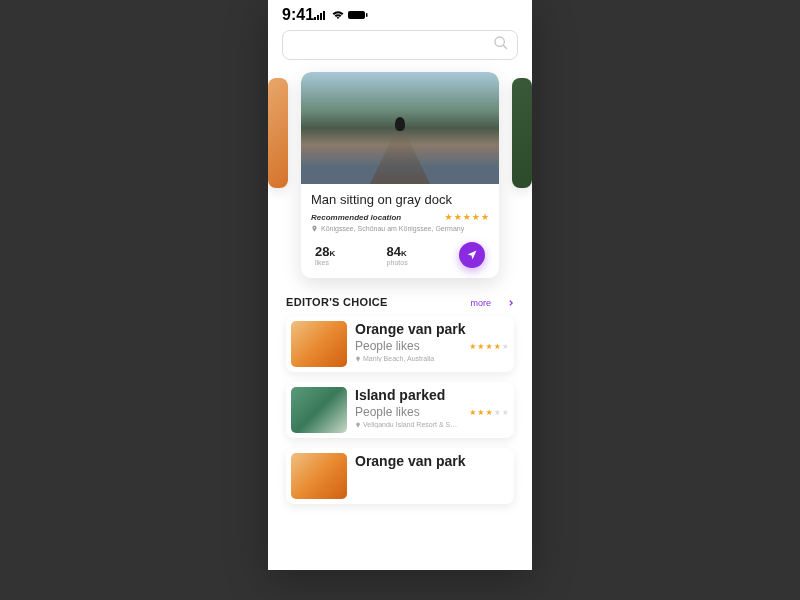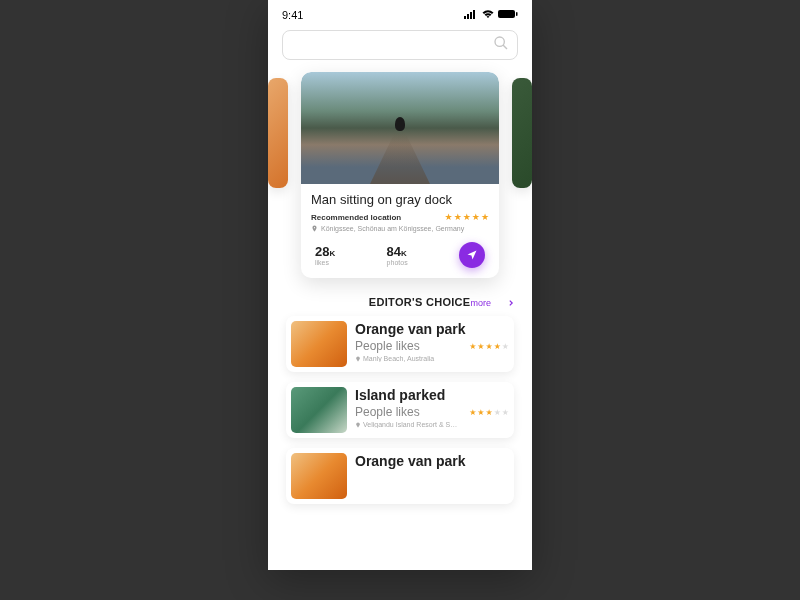--- a/index.html
+++ b/index.html
@@ -19,25 +19,25 @@
   background: #fff;
   border-radius: 0;
   box-shadow: 0 10px 40px rgba(0,0,0,0.3);
   position: relative;
   overflow: hidden;
   margin-top: 0;
 }
 .status-bar {
   height: 30px;
   display: flex;
-  justify-content: space-between;
+  justify-content: flex-start;
   align-items: center;
   padding: 0 14px;
-  font-size: 11px;
-  font-weight: 400;
+  font-size: 16px;
+  font-weight: 700;
 }
 .status-icons { display: flex; gap: 3px; align-items: center; }
 .signal-icon, .wifi-icon, .battery-icon { display: inline-block; }
 .signal-icon svg, .wifi-icon svg { width: 14px; height: 10px; }
 .battery-icon svg { width: 20px; height: 10px; }
 .search-wrap {
   padding: 0 14px 8px;
 }
 .search-bar {
   border: 1px solid #ddd;
@@ -116,20 +116,21 @@
 .rec-row {
   display: flex;
   justify-content: space-between;
   align-items: center;
   margin-top: 5px;
 }
 .rec-label {
   font-size: 8px;
   font-weight: 600;
   color: #333;
+  font-style: italic;
 }
 .stars { display: flex; gap: 1px; }
 .star { color: #f5a623; font-size: 9px; }
 .star.empty { color: #ddd; }
 .loc-row {
   display: flex;
   align-items: center;
   gap: 3px;
   margin-top: 3px;
   font-size: 7px;
@@ -156,21 +157,21 @@
   align-items: center;
   justify-content: center;
   box-shadow: 0 3px 10px rgba(138,43,226,0.4);
 }
 .nav-btn svg { width: 12px; height: 12px; fill: #fff; }
 .section {
   padding: 6px 18px 0;
 }
 .section-head {
   display: flex;
-  justify-content: flex-end;
+  justify-content: space-between;
   align-items: baseline;
 }
 .section-title {
   font-size: 11px;
   font-weight: 600;
   letter-spacing: 0.3px;
   color: #222;
 }
 .more-link {
   font-size: 9px;

